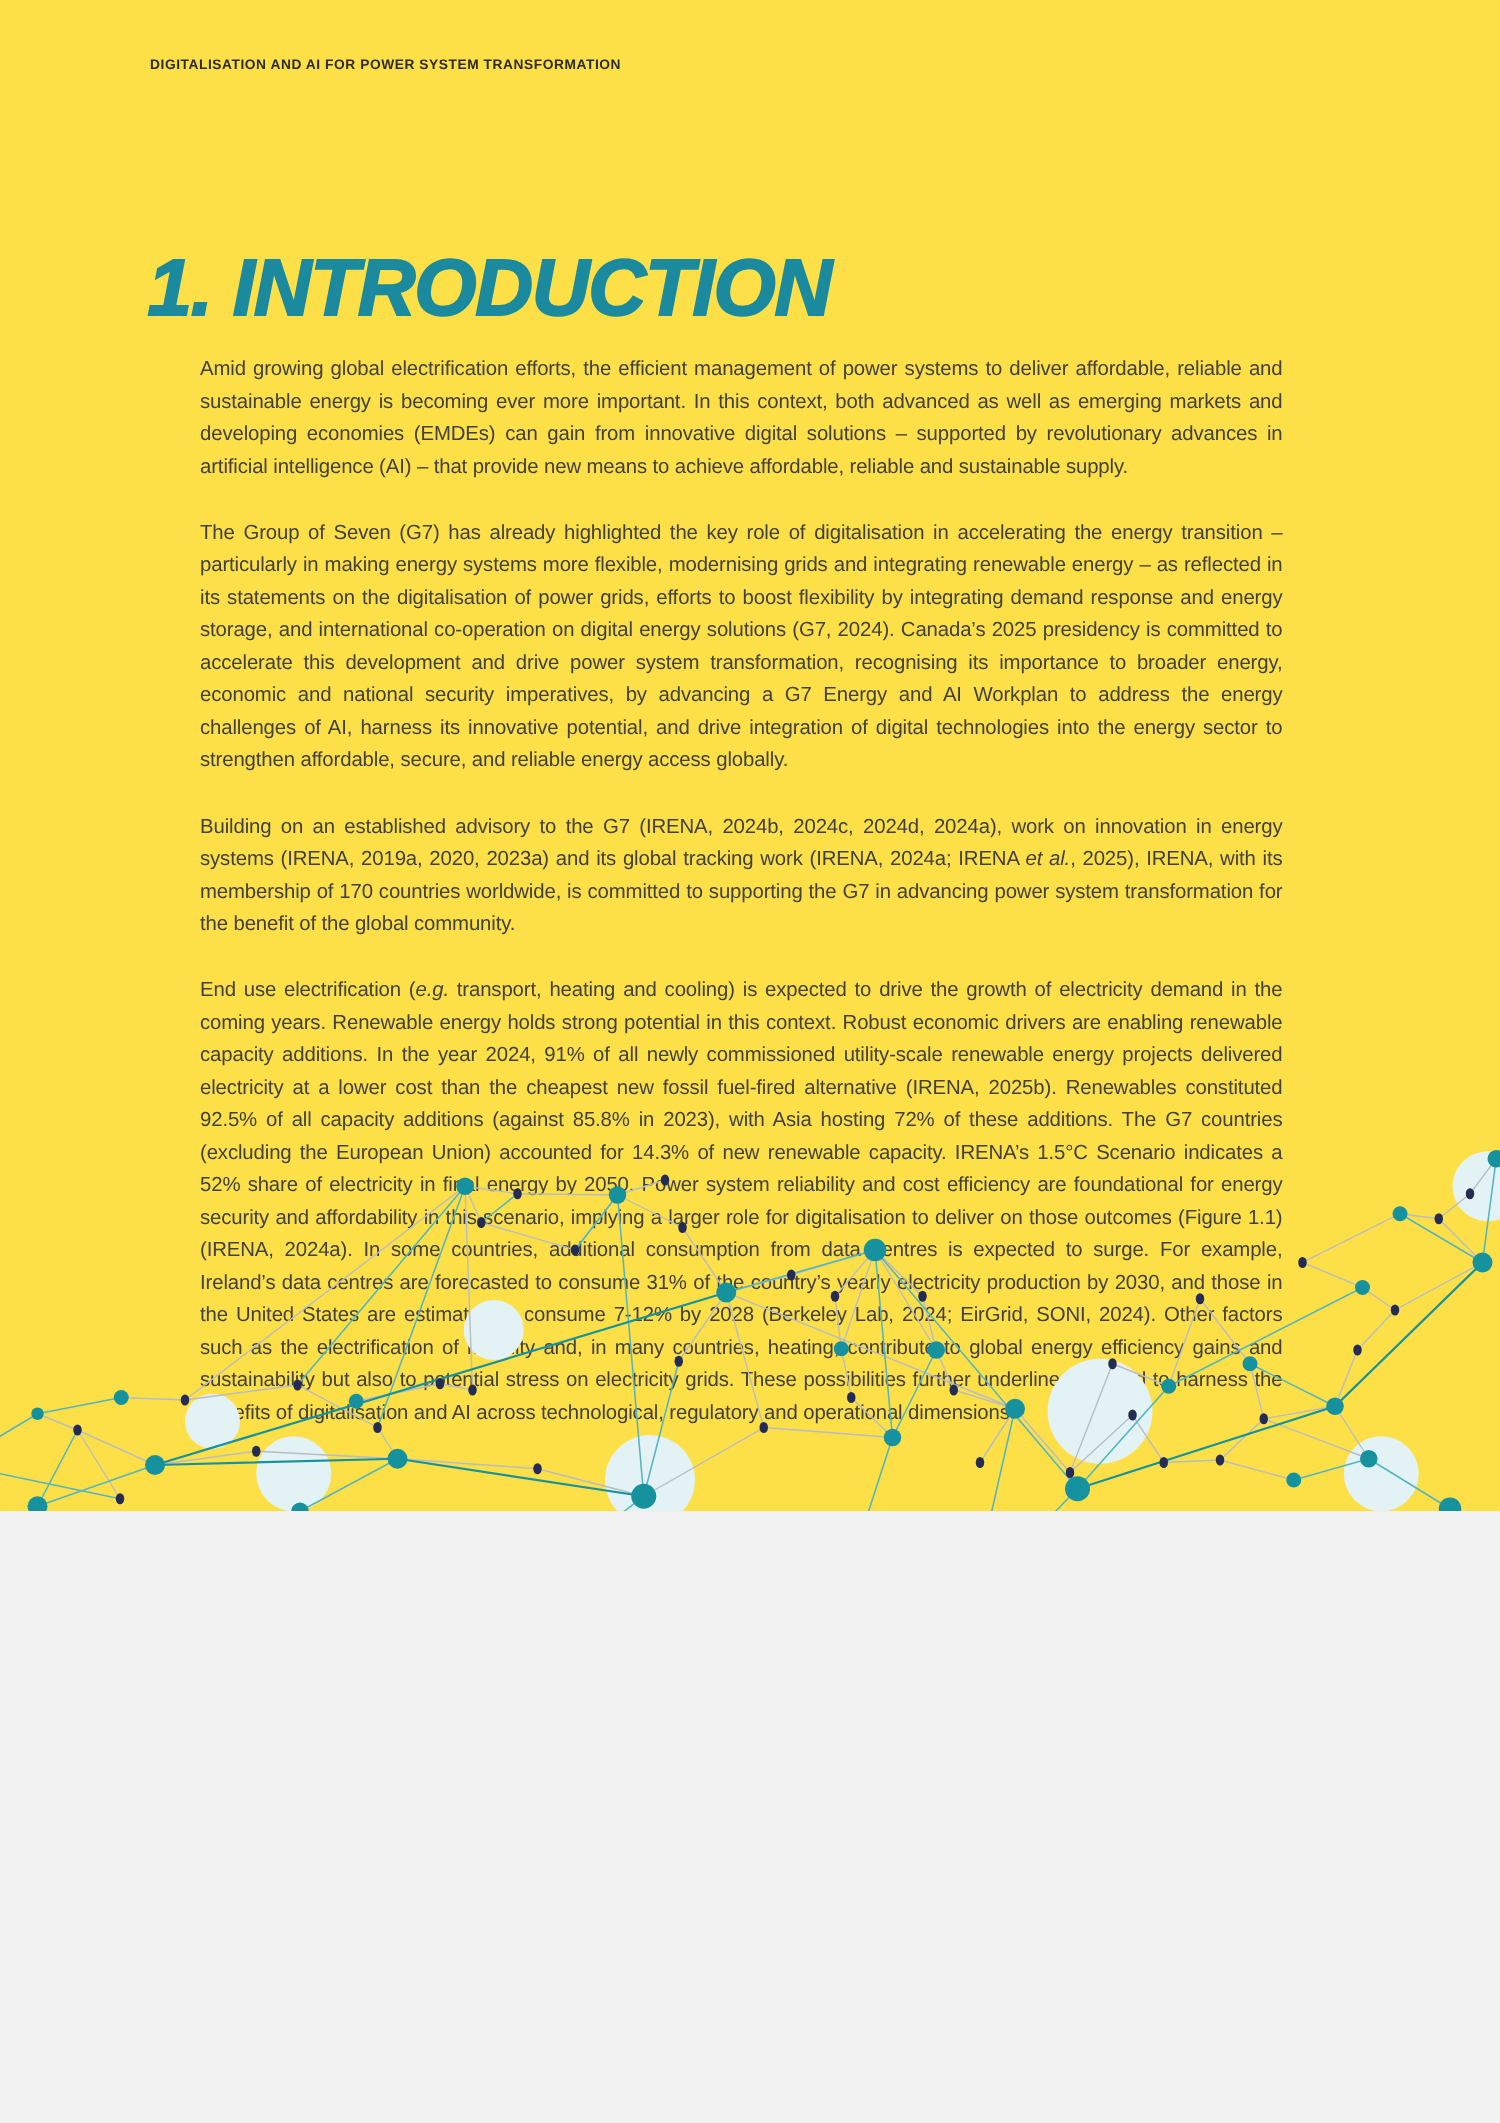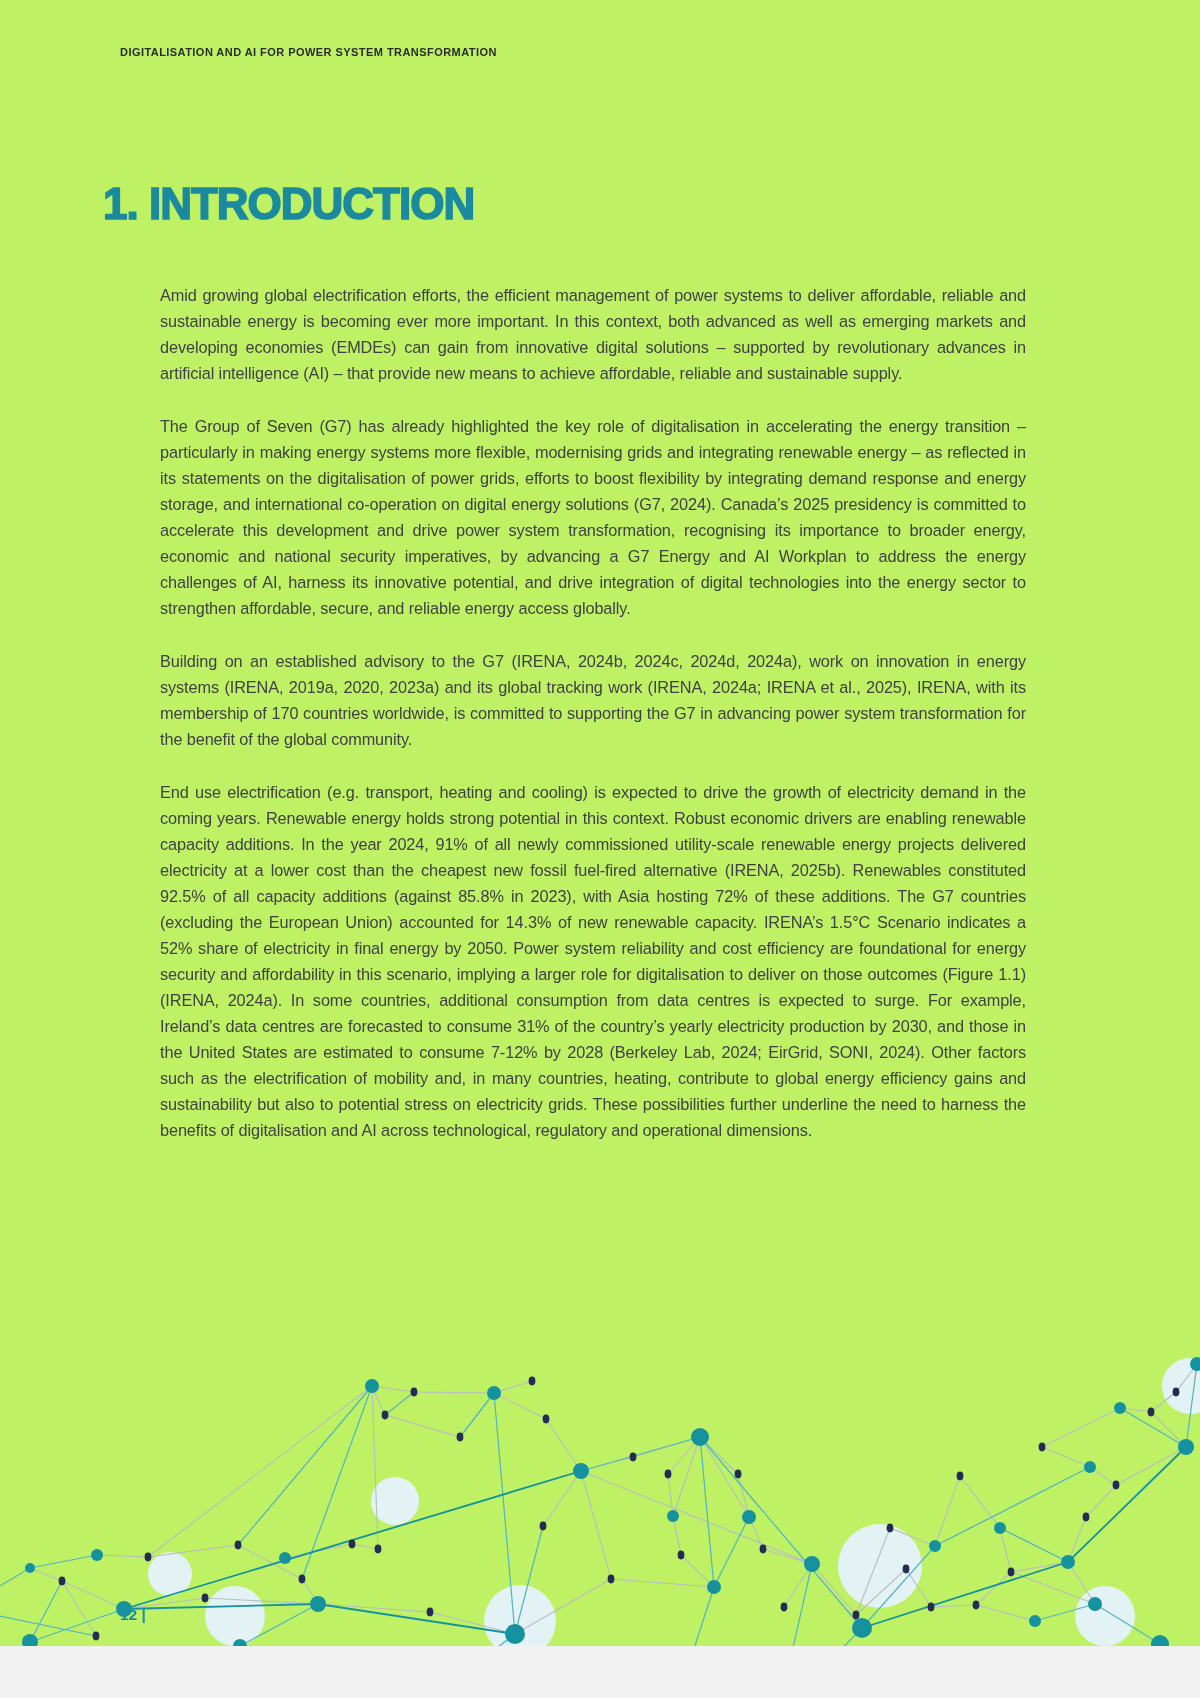--- a/index.html
+++ b/index.html
@@ -1,40 +1,41 @@
 <!DOCTYPE html>
 <html style="--accent: #1b8a9e; --header: #2b2b2b; --body: #414042; --nodeTeal: #16929e; --nodeNavy: #252c53; --lineGray: #b7bcc6; --lineTeal: #54b5c2; --haze: #e3f2f4;"><head>
 <meta charset="utf-8">
 <style>
   html,body{margin:0;padding:0;background:#f2f2f2;}
   .page{
-    position:relative;width:1200px;height:1646px;background:#bef264;
+    position:relative;width:1200px;height:1209px;background:#fde047;
     overflow:hidden;font-family:"Liberation Sans",sans-serif;margin:0 auto;
   }
   .running-header{
     position:absolute;left:120px;top:46px;
     font-size:11px;font-weight:700;letter-spacing:.45px;
     color:var(--header,#2b2b2b);
   }
   .title{
-    position:absolute;left:103px;top:150px;
-    font-size:44px;font-weight:700;letter-spacing:-1px;
+    position:absolute;left:118px;top:150px;
+    font-size:64px;font-weight:700;letter-spacing:-1px;
     color:var(--accent,#1b8a9e);
+    font-style:italic;
     -webkit-text-stroke:1.6px currentColor;
   }
   .body-col{
     position:absolute;left:120px;top:282px;width:866px;margin-left:40px;
   }
   .body-col p{
     margin:0 0 27px 0;
     font-size:16.3px;line-height:26px;letter-spacing:-.1px;
     color:var(--body,#414042);
     text-align:justify;
   }
-  .it{}
+  .it{font-style:italic;}
   .page-num{
     position:absolute;left:120px;top:1606px;
     font-size:15.5px;font-weight:700;
     color:var(--accent,#1b8a9e);
   }
   .network{
     position:absolute;left:0;bottom:0;width:1200px;height:330px;display:block;
   }
   .haze{fill:var(--haze,#e3f2f4);}
   .edge-gray{fill:none;stroke:var(--lineGray,#b7bcc6);stroke-width:1.1;}

